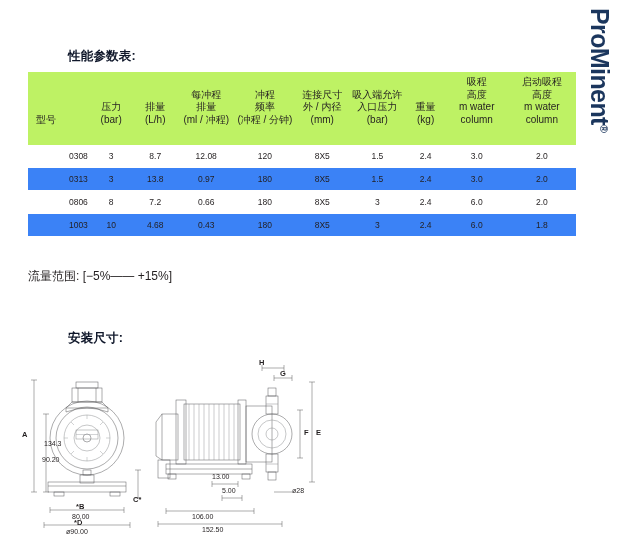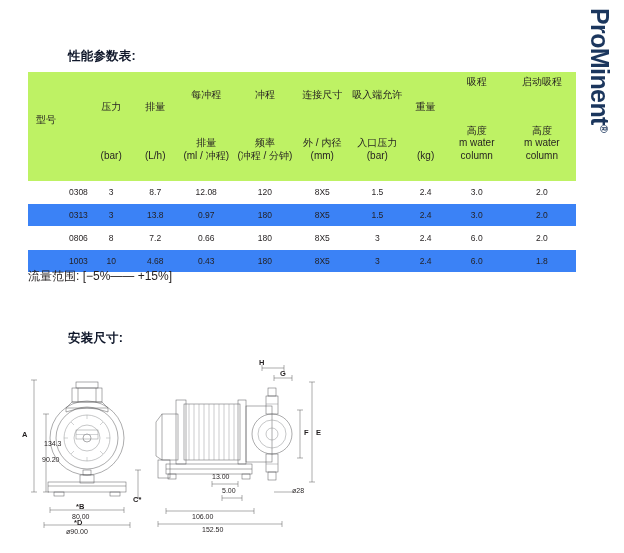--- a/index.html
+++ b/index.html
@@ -72,21 +72,21 @@
     background: #bef264;
     font-weight: normal;
     text-align: center;
     vertical-align: bottom;
     padding: 4px 2px 19px 2px;
     line-height: 1.25;
     font-size: 10px;
     color: #231f20;
   }
   table.perf thead th .l1 { display: block; }
-  table.perf thead th .l2 { display: block; margin-top: 36px; }
+  table.perf thead th .l2 { display: block; }
   table.perf thead th .l3 { display: block; }
   table.perf thead th.first { text-align: left; padding-left: 8px; }
   table.perf tbody td {
     text-align: center;
     padding: 6px 2px;
     font-size: 8.5px;
     border-bottom: 1px solid #ffffff;
   }
   table.perf tbody td.first { text-align: right; padding-left: 8px; }
   table.perf tbody tr.odd td { background: #ffffff; }

